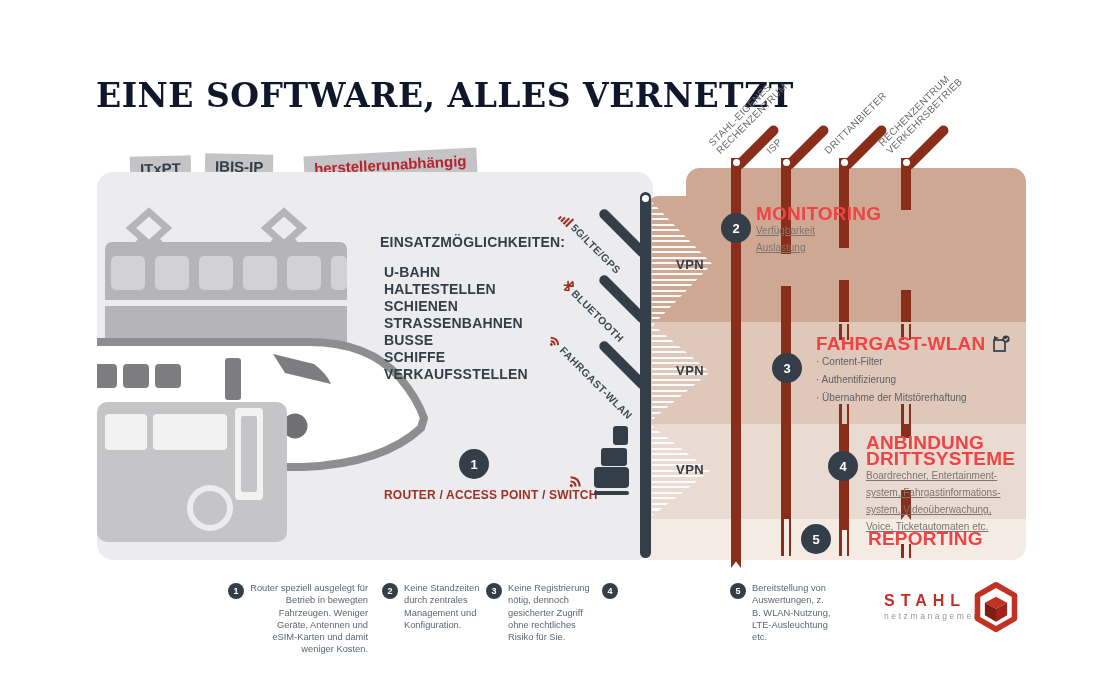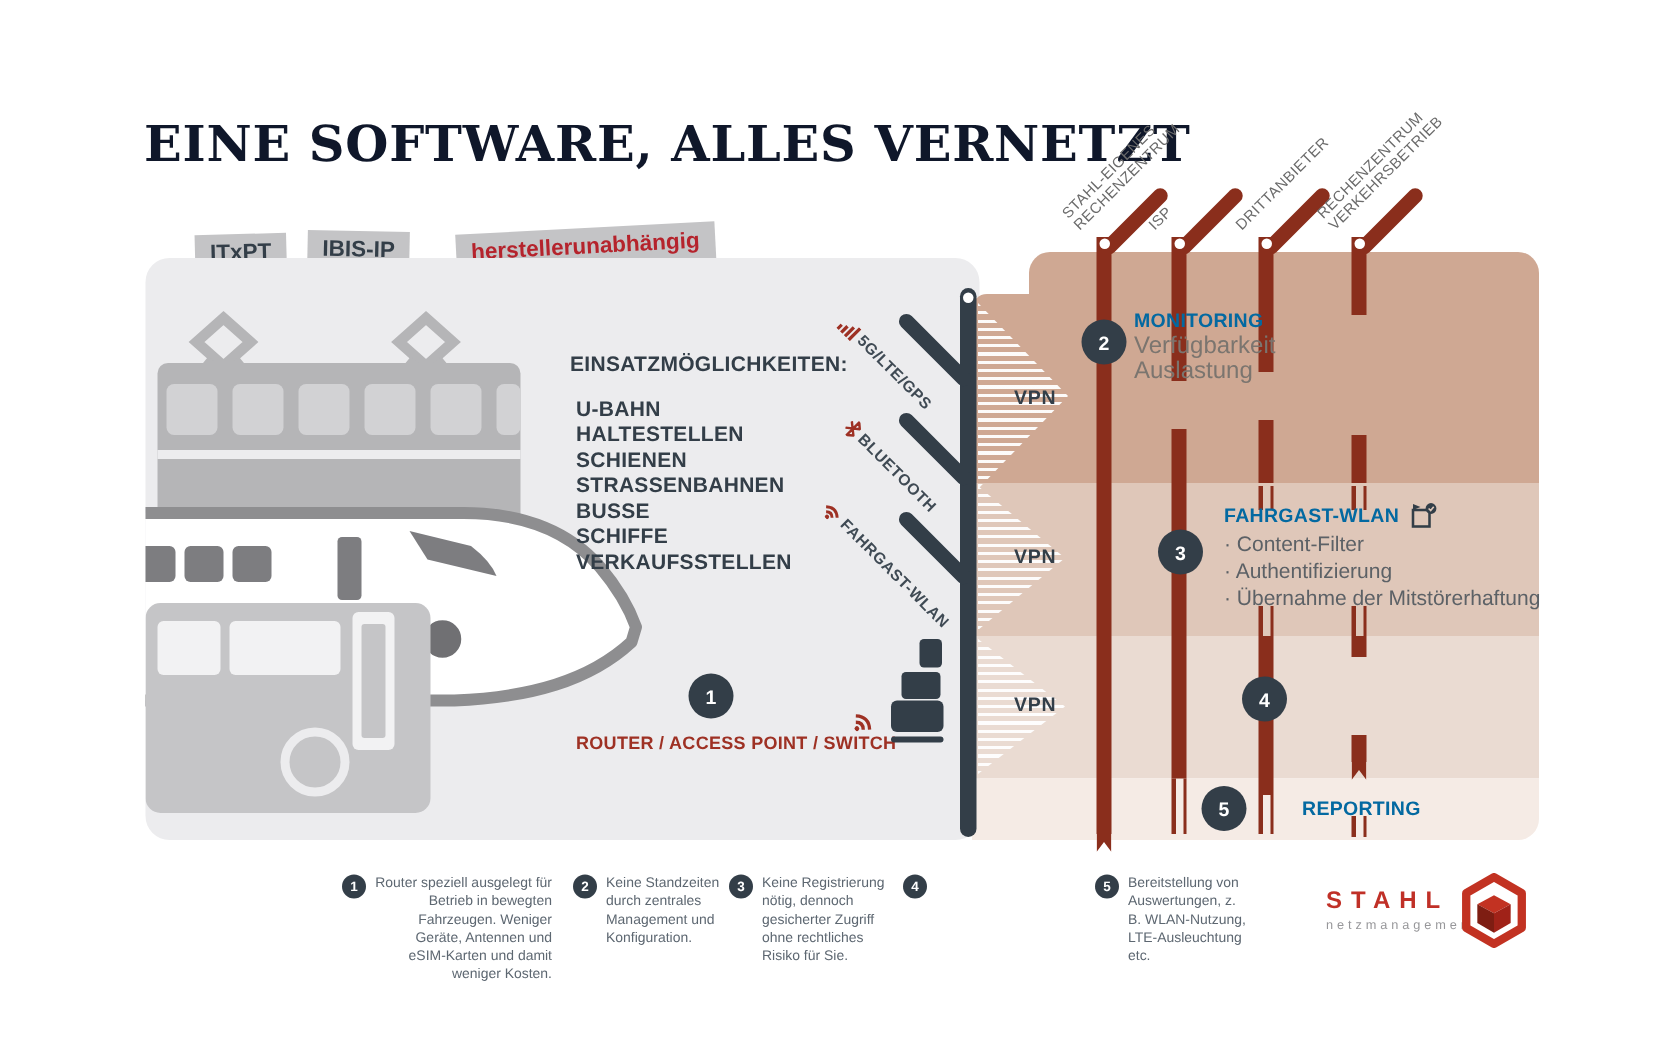--- a/index.html
+++ b/index.html
@@ -35,23 +35,23 @@
   .pipe-label{color:#6b6b6b;font-size:10px;font-weight:500;letter-spacing:.3px;line-height:11px;
               transform:rotate(-45deg) translateY(-100%);transform-origin:0 0;white-space:nowrap;}
   
   .tri{background:repeating-linear-gradient(to bottom,#ffffff 0 2px,rgba(255,255,255,0) 2px 5.5px);
        clip-path:polygon(0 0,100% 50%,0 100%);opacity:.95;}
   .vpn{font-size:13px;font-weight:bold;color:#333e48;letter-spacing:.5px;}
   
   .ncirc{width:30px;height:30px;border-radius:50%;background:#333e48;color:#fff;
          font-size:13px;font-weight:bold;display:flex;align-items:center;justify-content:center;z-index:8;}
   
-  .sec-t{font-size:13px;font-weight:bold;color:#0369a1;letter-spacing:.2px;line-height:16px;}
-  .sec-s{font-size:16px;color:#7b756f;line-height:17px;}
-  .sec-b{font-size:14px;color:#5c6166;line-height:18px;}
+  .sec-t{font-size:19px;font-weight:bold;color:#ef4444;letter-spacing:.2px;line-height:16px;}
+  .sec-s{font-size:10px;color:#7b756f;line-height:17px;text-decoration:underline;}
+  .sec-b{font-size:10px;color:#5c6166;line-height:18px;}
   
   .router-label{font-size:12px;font-weight:bold;color:#9e3124;letter-spacing:.2px;white-space:nowrap;}
   .rbox{background:#333e48;position:absolute;}
   
   .note{position:absolute;display:flex;gap:6px;align-items:flex-start;}
   .fcirc{flex:0 0 16px;width:16px;height:16px;border-radius:50%;background:#333e48;color:#fff;
          font-size:9px;font-weight:bold;display:flex;align-items:center;justify-content:center;margin-top:1px;}
   .ftext{font-size:9.3px;line-height:1.32;color:#5d6771;}
   
   .logo-name{left:884px;top:592px;font-size:16px;font-weight:bold;color:#c03027;letter-spacing:6px;}
@@ -241,20 +241,27 @@
         <circle cx="15" cy="4" r="3.6" fill="#333e48"></circle>
         <path d="M13.4,4 L14.8,5.4 L16.8,2.8" fill="none" stroke="#dfc7b9" stroke-width="1.1"></path>
       </svg>
     </div>
     <div class="sec-b">· Content-Filter</div>
     <div class="sec-b">· Authentifizierung</div>
     <div class="sec-b">· Übernahme der Mitstörerhaftung</div>
   </div>
 
   <div class="abs ncirc" style="left:828px;top:451px;">4</div>
+  <div class="abs" style="left:866px;top:435px;">
+    <div class="sec-t">ANBINDUNG DRITTSYSTEME</div>
+    <div class="sec-s">Boardrechner, Entertainment-</div>
+    <div class="sec-s">system, Fahrgastinformations-</div>
+    <div class="sec-s">system, Videoüberwachung,</div>
+    <div class="sec-s">Voice, Ticketautomaten etc.</div>
+  </div>
 
   <div class="abs ncirc" style="left:801px;top:524px;">5</div>
   <div class="abs sec-t" style="left:868px;top:531px;">REPORTING</div>
 
   <div class="note" style="left:228px;top:582px;width:140px;">
     <div class="fcirc">1</div>
     <div class="ftext" style="width:118px;text-align:right;">Router speziell ausgelegt für Betrieb in bewegten Fahrzeugen. Weniger Geräte, Antennen und eSIM-Karten und damit weniger Kosten.</div>
   </div>
   <div class="note" style="left:382px;top:582px;width:102px;">
     <div class="fcirc">2</div>

